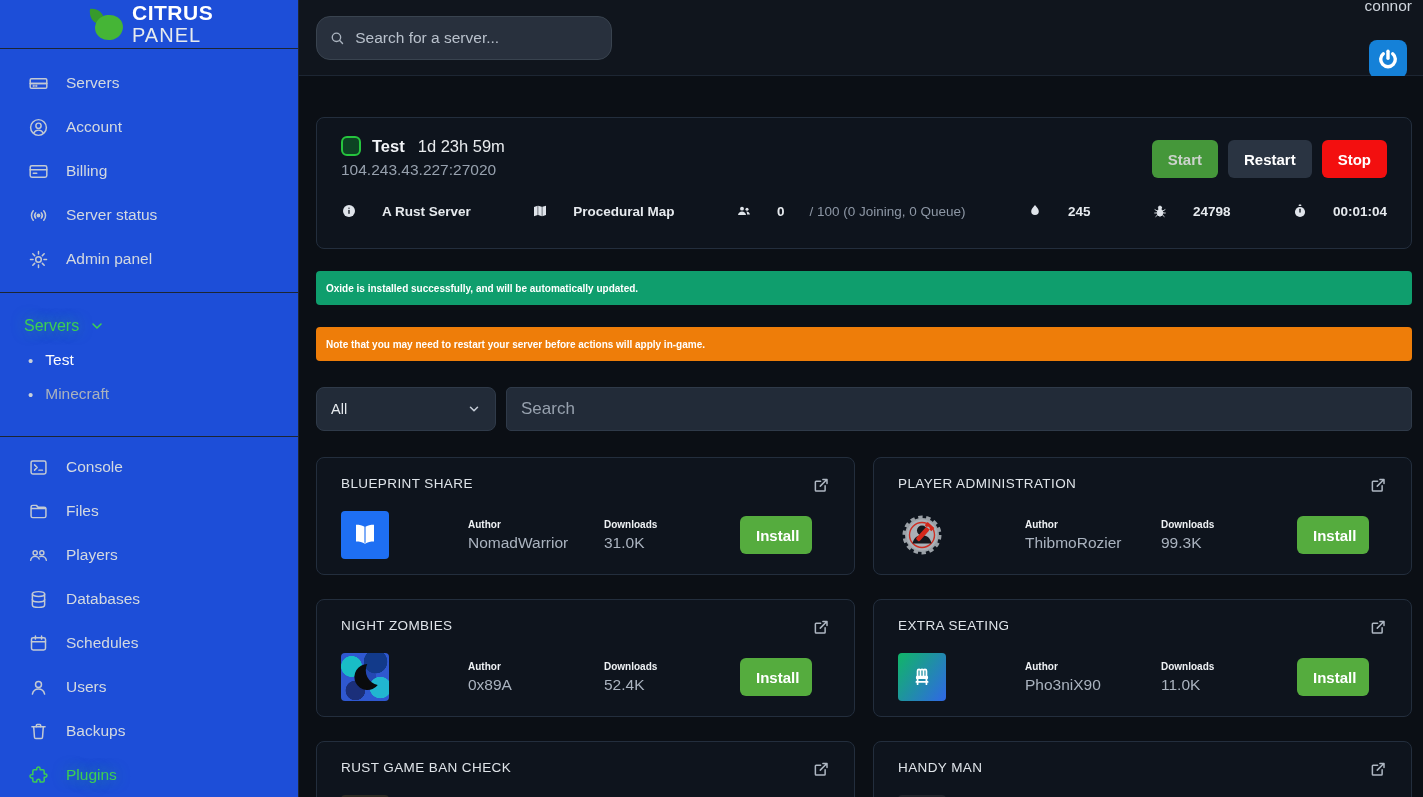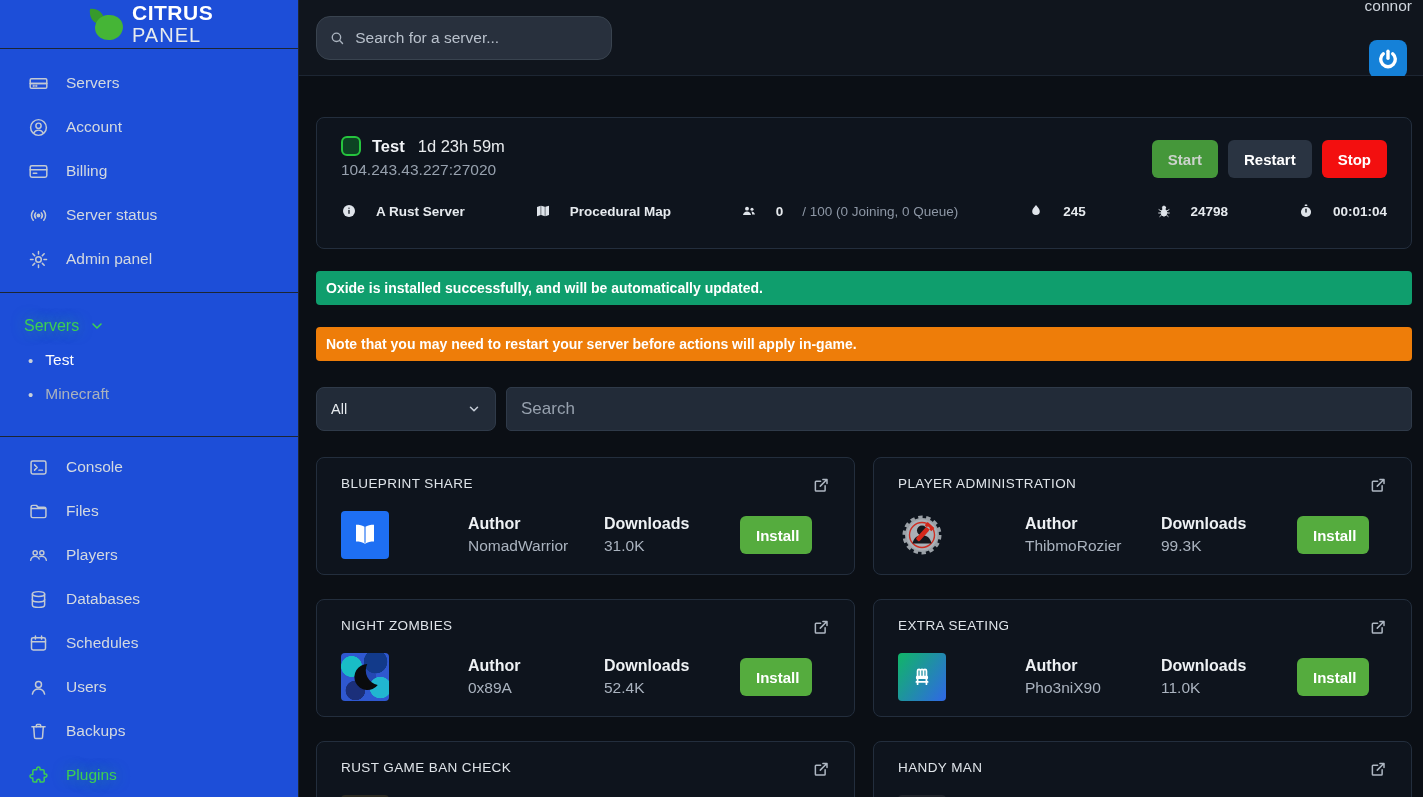--- a/index.html
+++ b/index.html
@@ -92,27 +92,27 @@
   .sc-uptime { color:#e8ebee; font-size:16.5px; font-weight:400; margin-left:2px; }
   .sc-address { color:#97a1ae; font-size:15.5px; margin-top:5px; }
   .sc-actions { position:absolute; top:22px; right:24px; display:flex; gap:10px; }
   .btn { border:none; border-radius:6px; height:38px; padding:0 16px;
          font-size:15px; font-weight:700; cursor:pointer;
          font-family:"Liberation Sans", sans-serif; }
   .btn-start { background:#45973a; color:#ccd3cc; }
   .btn-restart { background:#2a3442; color:#ffffff; }
   .btn-stop { background:#f30f0f; color:#ffffff; }
   .sc-stats { margin-top:24px; display:flex; justify-content:space-between; align-items:center; }
-  .stat { display:flex; align-items:center; gap:19px; font-size:13.5px; color:#e6eaee; font-weight:600; }
+  .stat { display:flex; align-items:center; gap:25px; font-size:13.5px; color:#e6eaee; font-weight:600; }
   .stat svg { width:16px; height:16px; color:#dfe4ea; }
   .stat .dim { color:#8d97a5; font-weight:400; }
 
   
   .alert { margin-top:22px; height:34px; border-radius:4px; display:flex; align-items:center;
-           padding:0 10px; color:#fff; font-weight:700; font-size:14px; }
+           padding:0 10px; color:#fff; font-weight:700; font-size:10px; }
   .alert-success { background:#0f9e6d; }
   .alert-warning { background:#ee7d09; }
 
   
   .filter-row { margin-top:26px; display:flex; gap:10px; }
   .cat-select {
     width:180px; height:44px; background:#222b38; border:1px solid #2f3a49;
     border-radius:8px; display:flex; align-items:center; justify-content:space-between;
     padding:0 14px; color:#e6eaee; font-size:14.5px; cursor:pointer;
   }
@@ -153,21 +153,21 @@
       radial-gradient(circle at 82% 72%, #21b6d0 0 20%, transparent 21%),
       radial-gradient(circle at 30% 78%, #1b2f7a 0 19%, transparent 20%),
       radial-gradient(circle at 55% 50%, #2448b3 0 24%, transparent 25%);
   }
   .icon-moon svg { width:34px; height:34px; }
   .icon-chair { background:linear-gradient(125deg,#12b26d 5%,#2e6be0 95%); }
   .icon-chair svg { width:28px; height:28px; }
   .icon-rustban { background:#2b2a23; }
   .icon-handy { background:#20242b; }
   .pc-meta { margin-left:79px; width:136px; }
-  .pc-meta .label { color:#eef1f4; font-size:16px; font-weight:700; }
+  .pc-meta .label { color:#eef1f4; font-size:10px; font-weight:700; }
   .pc-meta .value { color:#aab3bf; font-size:15.5px; margin-top:4px; }
   .btn-install { margin-left:auto; margin-right:18px; width:72px;
                  background:#55ac3e; color:#fff; }
 </style>
 </head>
 <body>
 
 <aside class="sidebar">
   <div class="logo-area">
     <svg class="logo-mark" viewBox="0 0 40 40">

